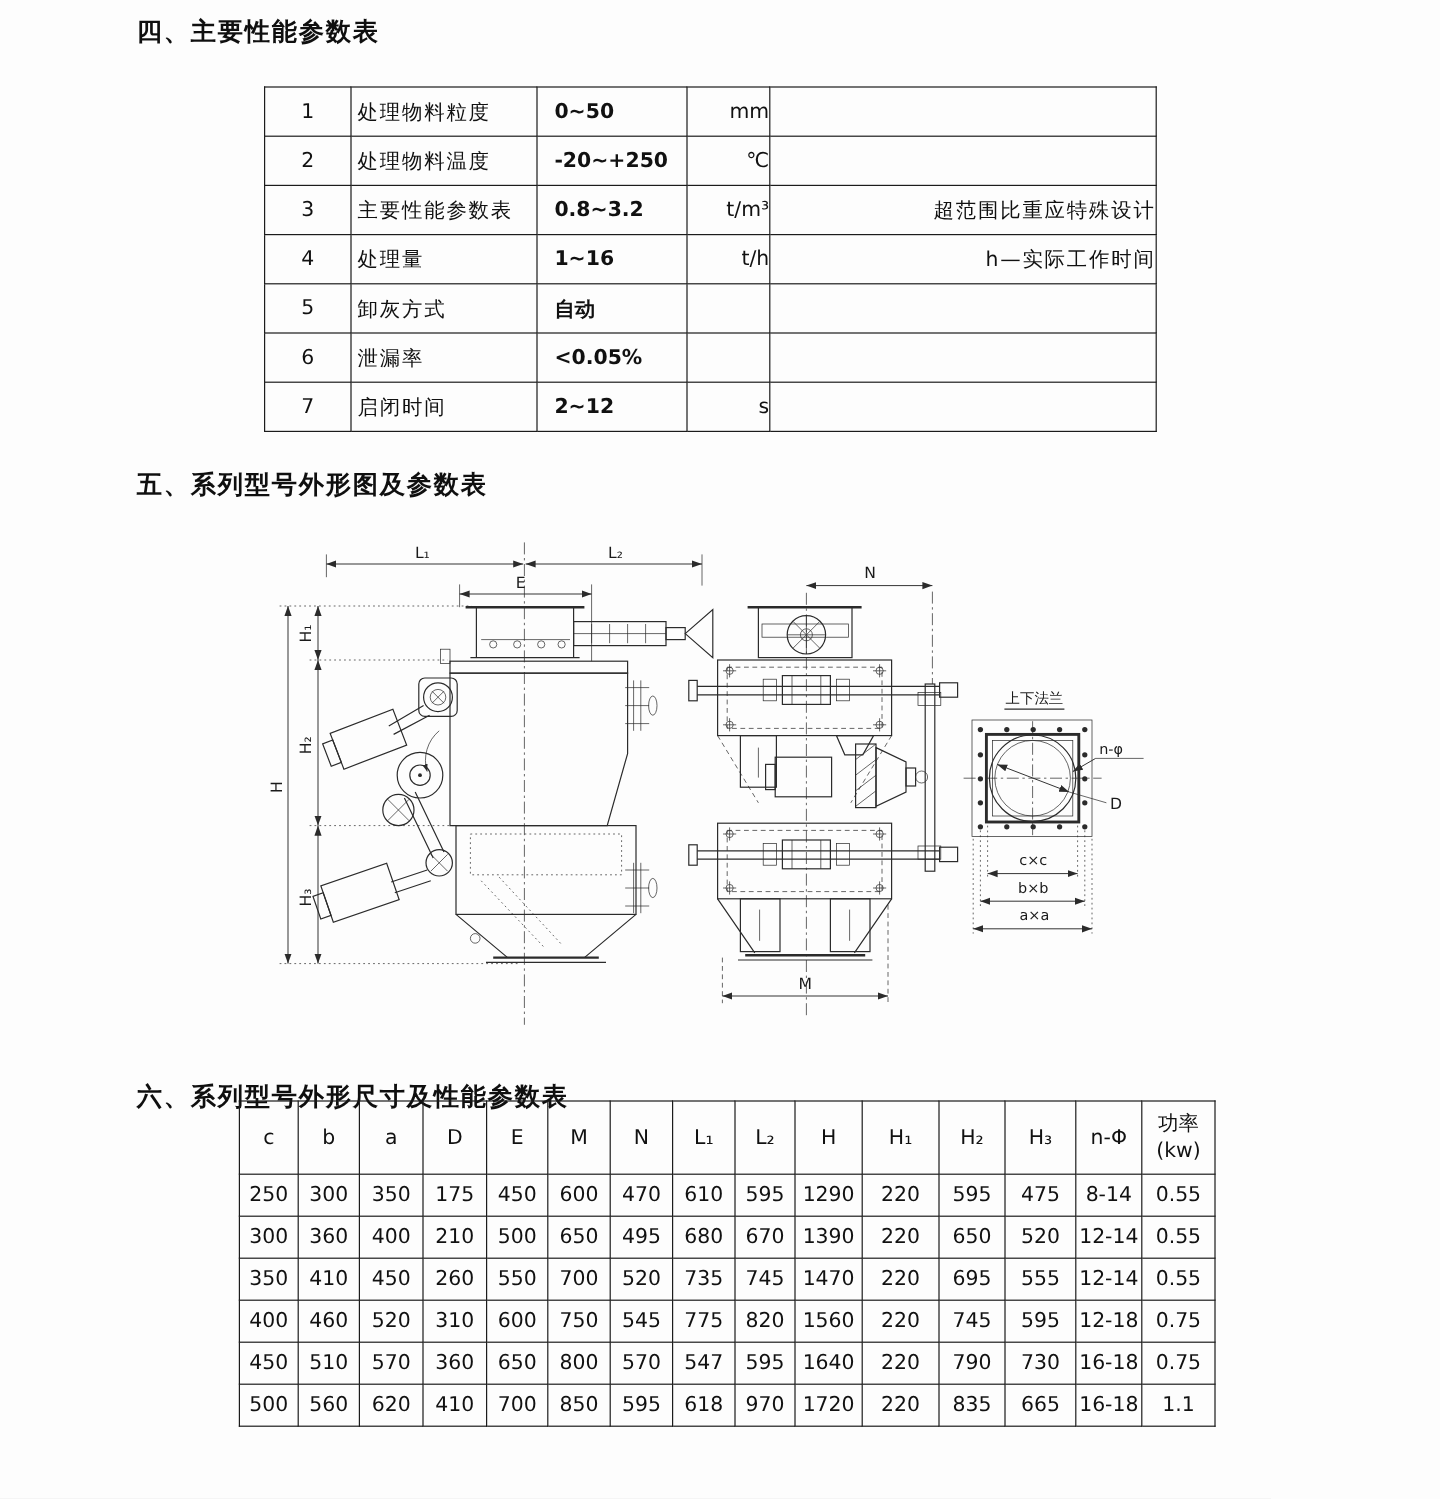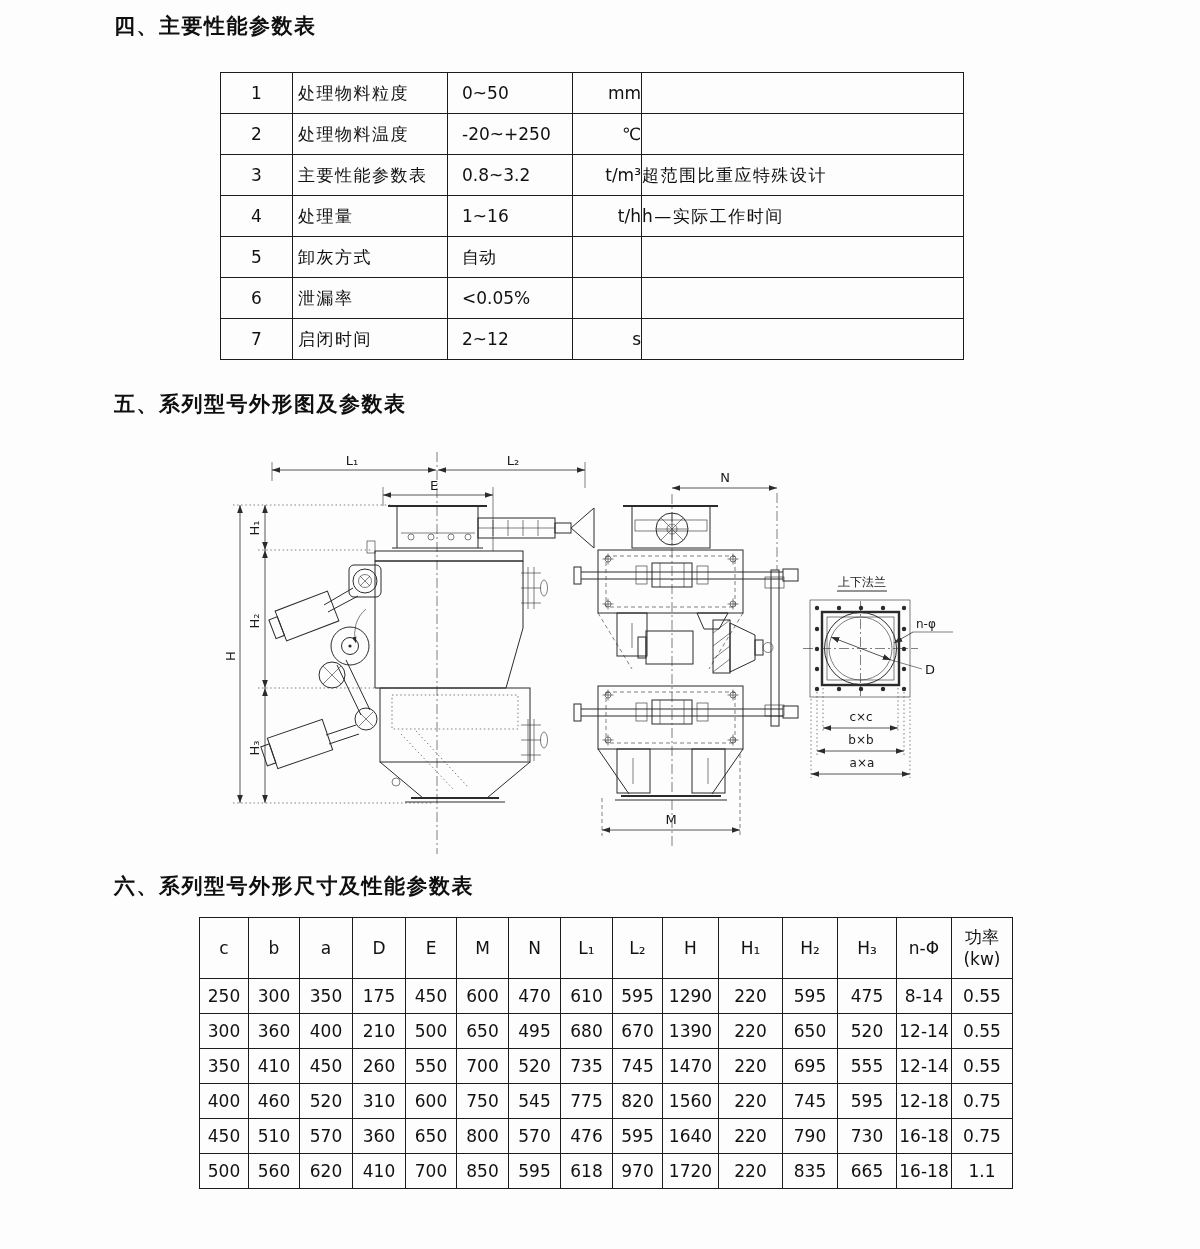--- a/index.html
+++ b/index.html
@@ -2,31 +2,31 @@
 <html><head>
 <meta charset="utf-8">
 <style>
   html,body{margin:0;padding:0;background:#e8e8e8;}
   .page{position:relative;width:1200px;height:1249px;background:#fdfdfd;
         font-family:"DejaVu Sans","Liberation Sans",sans-serif;color:#111;overflow:hidden;}
   .sec-title{position:absolute;left:114px;margin:0;font-size:21px;font-weight:bold;
              letter-spacing:1.5px;color:#0f0f0f;white-space:nowrap;}
   #title-4{top:12px;}
   #title-5{top:390px;text-align:center;}
-  #title-6{top:872px;}
+  #title-6{top:900px;}
 
   
   table{border-collapse:collapse;table-layout:fixed;}
   .perf{position:absolute;left:220px;top:72px;}
   .perf td{border:1.6px solid #1c1c1c;height:40px;font-size:17px;padding:0;overflow:hidden;}
   .perf td:nth-child(1){text-align:center;}
   .perf td:nth-child(2){padding-left:5px;letter-spacing:1.5px;}
-  .perf td:nth-child(3){padding-left:14px;}
+  .perf td:nth-child(3){padding-left:14px;font-weight:bold;}
   .perf td:nth-child(4){text-align:right;}
-  .perf td:nth-child(5){text-align:left;letter-spacing:1.5px;}
+  .perf td:nth-child(5){text-align:right;letter-spacing:1.5px;}
 
   
   .dims{position:absolute;left:199px;top:917px;}
   .dims th,.dims td{border:1.6px solid #1c1c1c;text-align:center;font-size:17px;padding:0;overflow:hidden;}
   .dims th{height:60px;font-weight:normal;white-space:pre-line;line-height:1.3;}
   .dims td{height:34px;}
 
   
   .drawing{position:absolute;left:225px;top:438px;width:960px;height:420px;}
   .s{stroke:#2b2b2b;fill:none;stroke-width:1;}
@@ -429,21 +429,21 @@
           <td>0.75</td>
         </tr>
         <tr>
           <td>450</td>
           <td>510</td>
           <td>570</td>
           <td>360</td>
           <td>650</td>
           <td>800</td>
           <td>570</td>
-          <td>476</td>
+          <td>547</td>
           <td>595</td>
           <td>1640</td>
           <td>220</td>
           <td>790</td>
           <td>730</td>
           <td>16-18</td>
           <td>0.75</td>
         </tr>
         <tr>
           <td>500</td>

